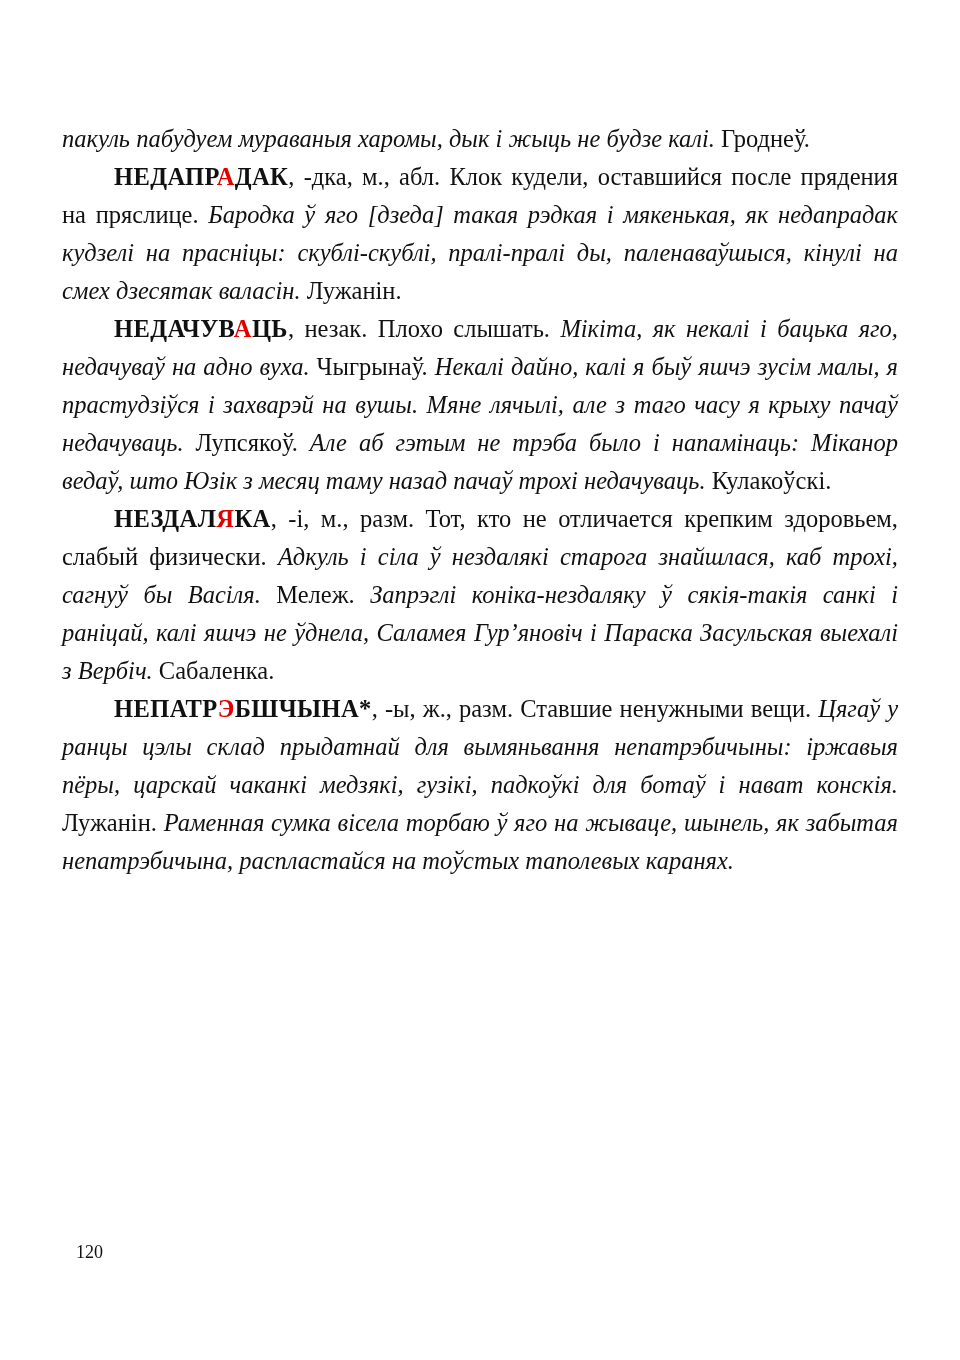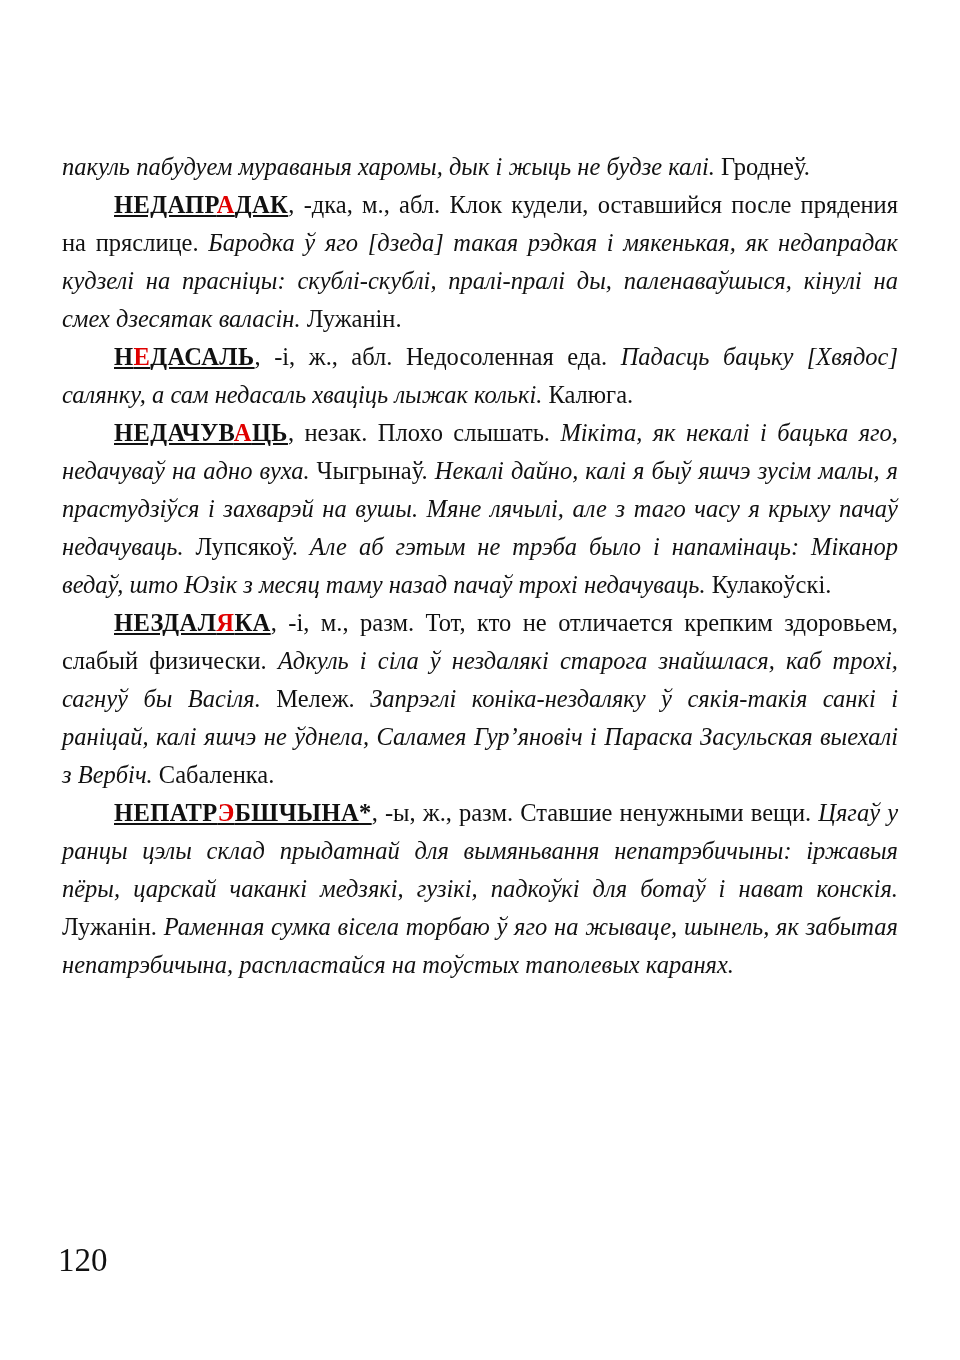--- a/index.html
+++ b/index.html
@@ -11,78 +11,76 @@
     position: relative;
     width: 960px;
     height: 1360px;
     background: #ffffff;
     box-sizing: border-box;
     overflow: hidden;
   }
   .content {
     position: absolute;
     left: 62px;
-    top: 148px;
+    top: 120px;
     width: 836px;
   }
   .para {
     margin: 0;
     font-family: "Liberation Serif", "DejaVu Serif", serif;
     font-size: 24.5px;
     line-height: 38px;
     text-align: justify;
     text-justify: inter-word;
     color: #111111;
     hyphens: none;
   }
   .para.indent {
     text-indent: 52px;
   }
   .hw {
     font-weight: bold;
     font-style: normal;
     letter-spacing: 0.4px;
-    text-decoration: underline;
   }
   .accent {
     color: #e00000;
     font-weight: bold;
   }
   .rom {
     font-style: normal;
   }
   .cite {
     font-style: italic;
   }
   .src {
     font-style: normal;
   }
   .gram {
   }
   .pagenum {
     position: absolute;
-    left: 58px;
+    left: 76px;
     top: 1242px;
     font-family: "Liberation Serif", "DejaVu Serif", serif;
-    font-size: 33px;
+    font-size: 18px;
     color: #111111;
   }
 </style>
 </head>
 <body>
 
 <div class="page">
 
   <div class="content">
 
     <p class="para"><span class="cite">пакуль пабудуем мураваныя харомы, дык і жыць не будзе калі.</span> <span class="src">Гроднеў.</span></p>
 
     <p class="para indent"><span class="hw"><span>НЕДАПР</span><span class="accent">А</span><span>ДАК</span></span><span class="rom">, -дка, м., </span><span class="gram">абл.</span><span class="rom"> Клок кудели, оставшийся после прядения на пряслице. </span><span class="cite">Бародка ў яго [дзеда] такая рэдкая і мякенькая, як недапрадак кудзелі на прасніцы: скублі-скублі, пралі-пралі ды, паленаваўшыся, кінулі на смех дзесятак валасін.</span><span class="src"> Лужанін.</span></p>
 
-    <p class="para indent"><span class="hw"><span>Н</span><span class="accent">Е</span><span>ДАСАЛЬ</span></span><span class="rom">, -і, ж., </span><span class="gram">абл.</span><span class="rom"> Недосоленная еда. </span><span class="cite">Падасць бацьку [Хвядос] салянку, а сам недасаль хваціць лыжак колькі.</span><span class="src"> Калюга.</span></p>
 
     <p class="para indent"><span class="hw"><span>НЕДАЧУВ</span><span class="accent">А</span><span>ЦЬ</span></span><span class="rom">, незак.</span><span class="rom"> Плохо слышать. </span><span class="cite">Мікіта, як некалі і бацька яго, недачуваў на адно вуха.</span><span class="src"> Чыгрынаў.</span> <span class="cite">Некалі дайно, калі я быў яшчэ зусім малы, я прастудзіўся і захварэй на вушы. Мяне лячылі, але з таго часу я крыху пачаў недачуваць.</span><span class="src"> Лупсякоў.</span> <span class="cite">Але аб гэтым не трэба было і напамінаць: Міканор ведаў, што Юзік з месяц таму назад пачаў трохі недачуваць.</span><span class="src"> Кулакоўскі.</span></p>
 
     <p class="para indent"><span class="hw"><span>НЕЗДАЛ</span><span class="accent">Я</span><span>КА</span></span><span class="rom">, -і, м., </span><span class="gram">разм.</span><span class="rom"> Тот, кто не отличается крепким здоровьем, слабый физически. </span><span class="cite">Адкуль і сіла ў нездалякі старога знайшлася, каб трохі, сагнуў бы Васіля.</span><span class="src"> Мележ.</span> <span class="cite">Запрэглі коніка-нездаляку ў сякія-такія санкі і раніцай, калі яшчэ не ўднела, Саламея Гур’яновіч і Параска Засульская выехалі з Вербіч.</span><span class="src"> Сабаленка.</span></p>
 
     <p class="para indent"><span class="hw"><span>НЕПАТР</span><span class="accent">Э</span><span>БШЧЫНА</span><span>*</span></span><span class="rom">, -ы, ж., разм.</span><span class="rom"> Ставшие ненужными вещи. </span><span class="cite">Цягаў у ранцы цэлы склад прыдатнай для вымяньвання непатрэбичыны: іржавыя пёры, царскай чаканкі медзякі, гузікі, падкоўкі для ботаў і нават конскія.</span><span class="src"> Лужанін.</span> <span class="cite">Раменная сумка вісела торбаю ў яго на жываце, шынель, як забытая непатрэбичына, распластайся на тоўстых таполевых каранях.</span></p>
 
   </div>
 
   <div class="pagenum">120</div>

